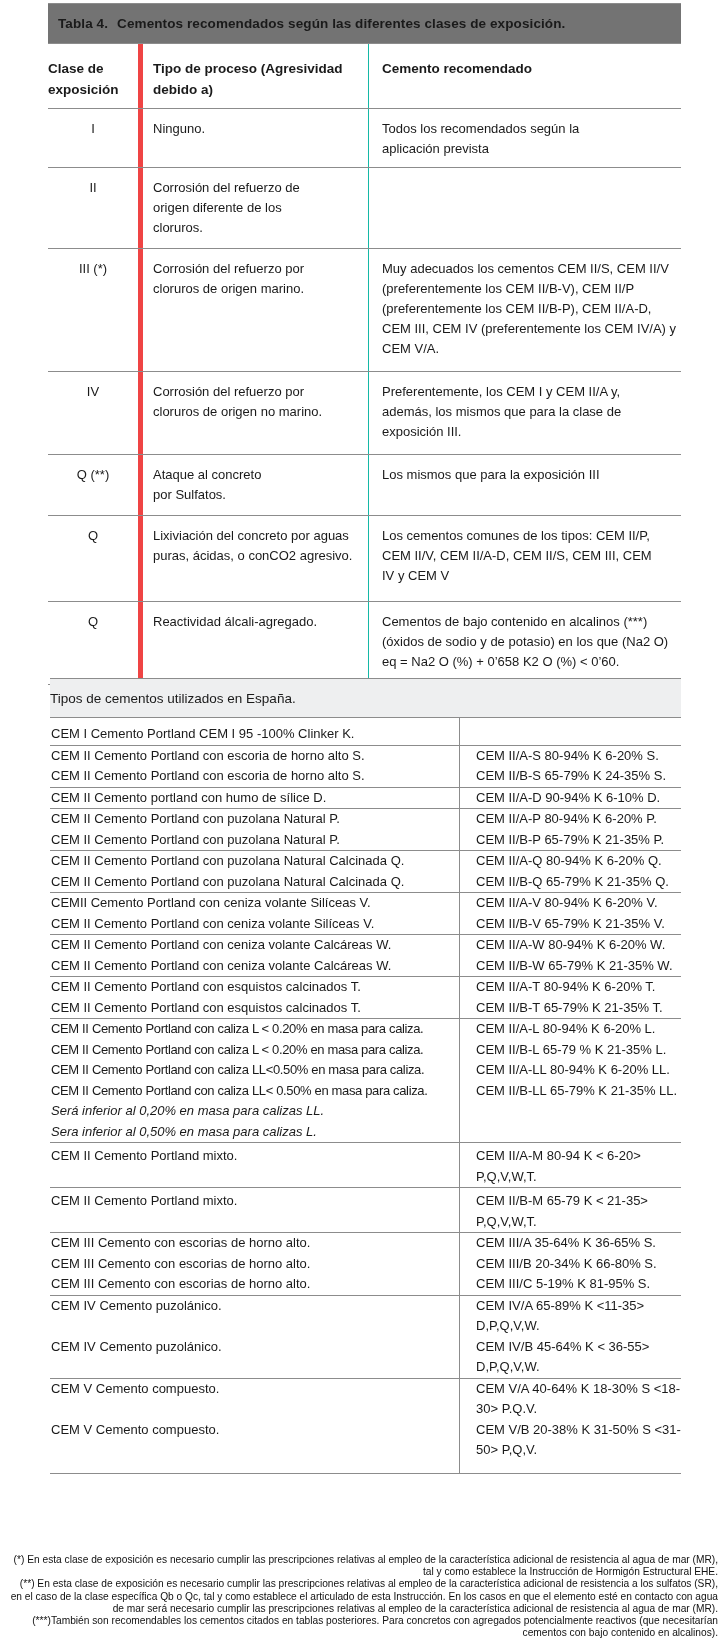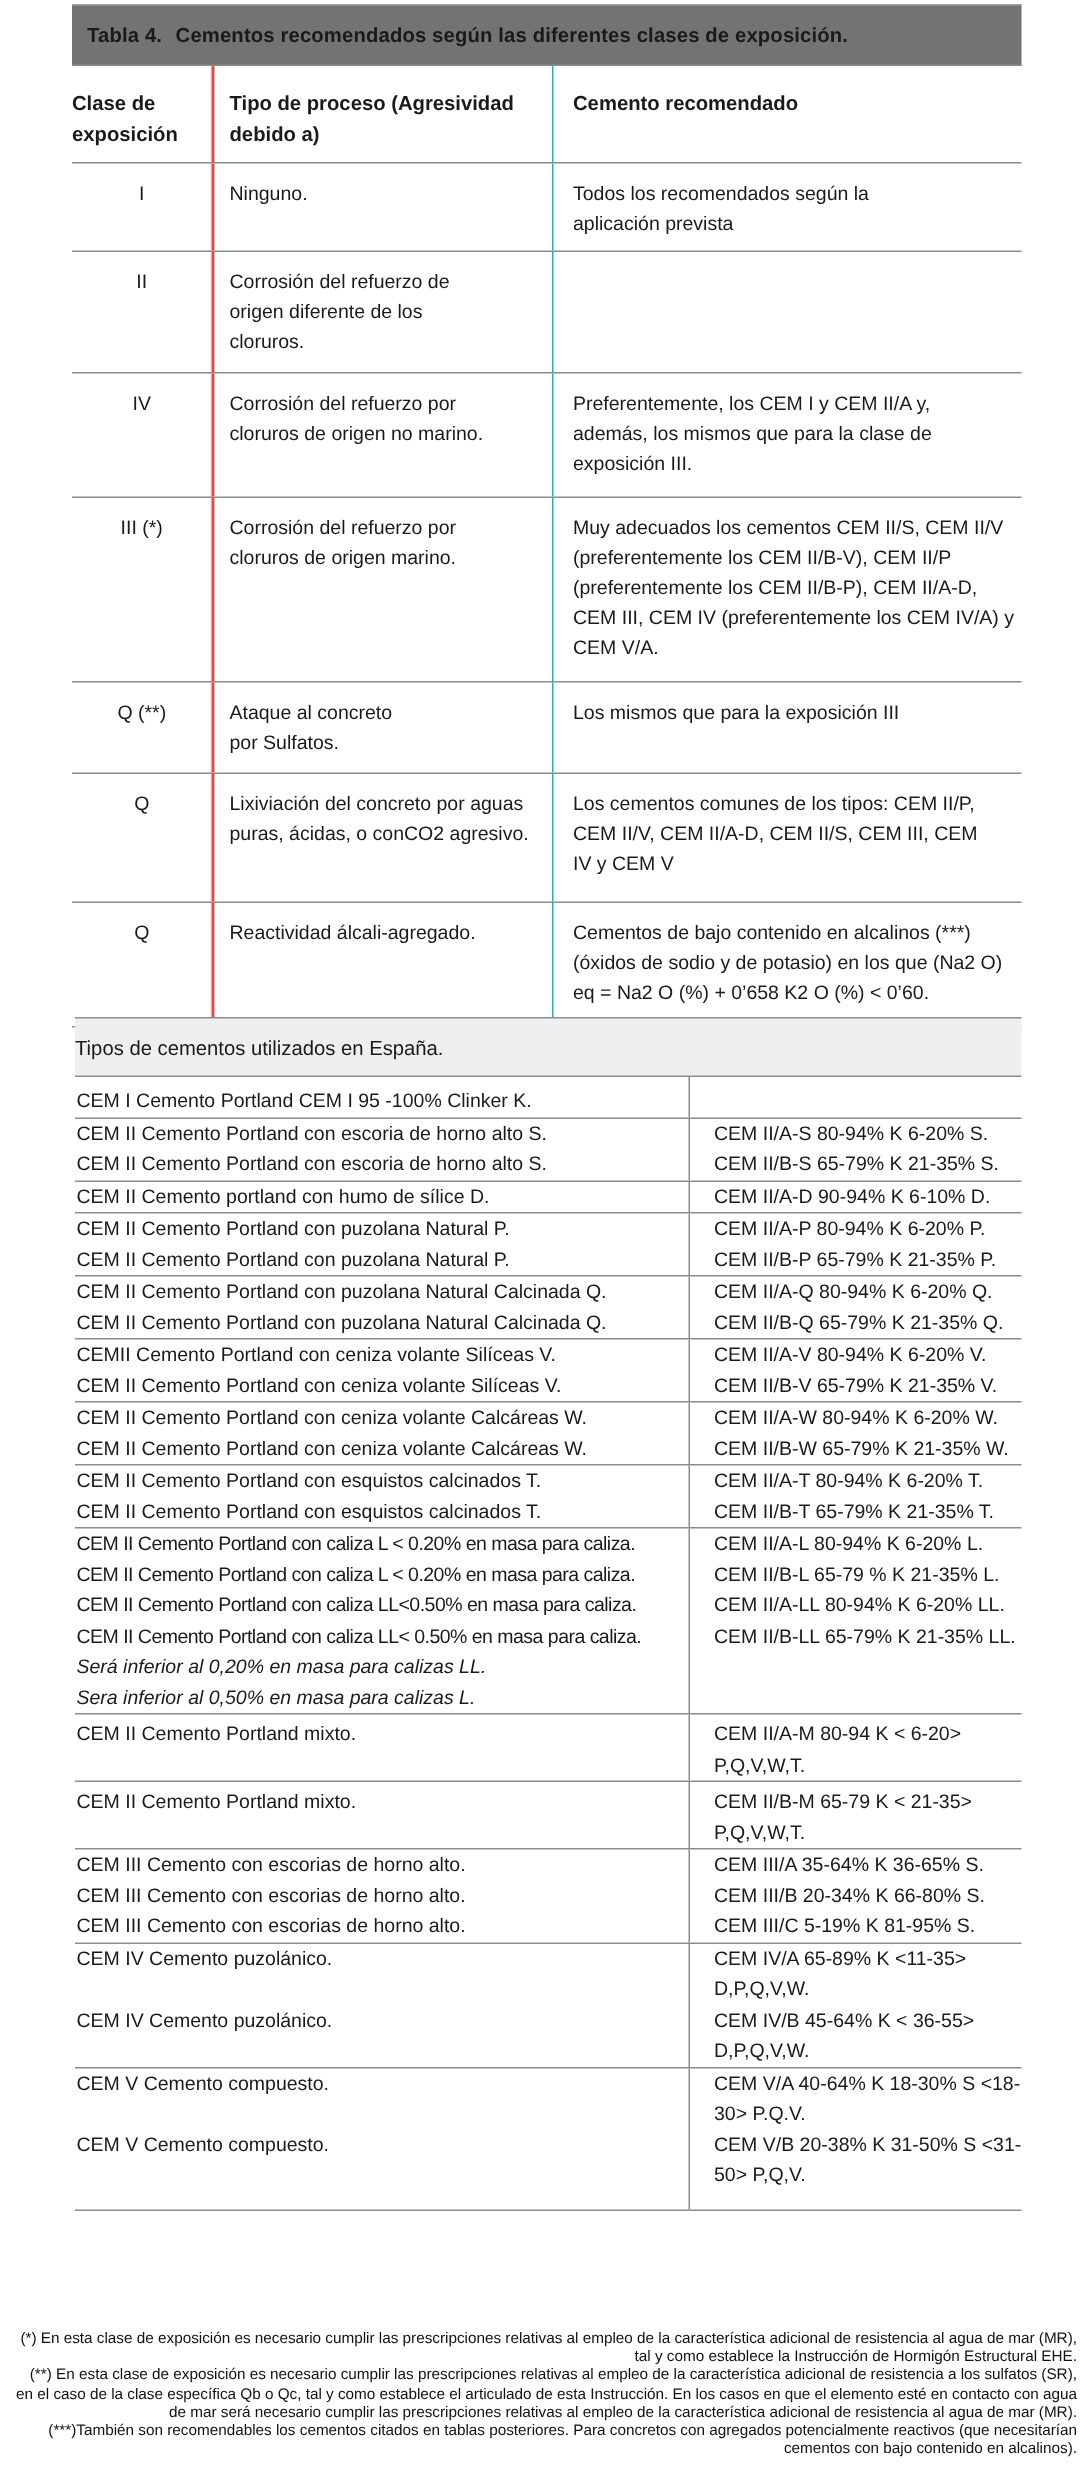--- a/index.html
+++ b/index.html
@@ -1,21 +1,21 @@
 <!DOCTYPE html>
 <html><head>
 <meta charset="utf-8">
 <style>
   html, body { margin:0; padding:0; background:#ffffff; }
   body { width:724px; height:1645px; position:relative; font-family:"Liberation Sans", sans-serif; color:#1a1a1a; overflow:hidden; }
   .t1 { position:absolute; left:48px; top:3px; width:633px; }
   .title-bar { background:#737373; border-top:1.5px solid #8c8c8c; border-bottom:1.5px solid #8c8c8c; height:39px; display:flex; align-items:center; padding-left:10px; font-weight:bold; font-size:13.5px; letter-spacing:0.1px; }
   .title-bar .num { margin-right:9px; }
   .row { display:flex; border-bottom:1.5px solid #8c8c8c; }
-  .row .c1 { width:95px; text-align:center; border-right:2px solid #ef4444; box-sizing:border-box; }
+  .row .c1 { width:95px; text-align:center; border-right:5px solid #ef4444; box-sizing:border-box; }
   .row .c2 { width:226px; padding-left:10px; border-right:1px solid #14b8a6; box-sizing:border-box; }
   .row .c3 { flex:1; padding-left:13px; box-sizing:border-box; }
   .row > div { font-size:13px; line-height:20px; padding-top:10px; }
   .row.head > div { font-weight:bold; font-size:13.5px; line-height:21px; padding-top:14px; }
   .row.head .c1 { text-align:left; padding-left:0; }
   .t2 { position:absolute; left:50px; top:678px; width:631px; }
   .sub-title { background:#eeeff0; border-top:1.5px solid #8c8c8c; border-bottom:1.5px solid #8c8c8c; height:38px; display:flex; align-items:center; font-weight:normal; font-size:13.5px; }
   .grp { display:flex; border-bottom:1.5px solid #8c8c8c; }
   .grp .l { width:410px; border-right:1px solid #8c8c8c; box-sizing:border-box; padding-left:1px; }
   .grp .r { flex:1; padding-left:16px; }
@@ -40,30 +40,30 @@
   </div>
   <div class="row" style="height:58px;">
     <div class="c1">I</div>
     <div class="c2">Ninguno.</div>
     <div class="c3" style="padding-right:60px;">Todos los recomendados según la aplicación prevista</div>
   </div>
   <div class="row" style="height:80px;">
     <div class="c1">II</div>
     <div class="c2" style="padding-right:40px;">Corrosión del refuerzo de origen diferente de los cloruros.</div>
   </div>
+  <div class="row" style="height:122px;">
+    <div class="c1">III (*)</div>
+    <div class="c2" style="padding-right:40px;">Corrosión del refuerzo por cloruros de origen marino.</div>
+    <div class="c3" style="padding-right:2px;">Muy adecuados los cementos CEM II/S, CEM II/V (preferentemente los CEM II/B-V), CEM II/P (preferentemente los CEM II/B-P), CEM II/A-D, CEM III, CEM IV (preferentemente los CEM IV/A) y CEM V/A.</div>
+  </div>
   <div class="row" style="height:82px;">
     <div class="c1">IV</div>
     <div class="c2" style="padding-right:40px;">Corrosión del refuerzo por cloruros de origen no marino.</div>
     <div class="c3" style="padding-right:30px;">Preferentemente, los CEM I y CEM II/A y, además, los mismos que para la clase de exposición III.</div>
   </div>
-  <div class="row" style="height:122px;">
-    <div class="c1">III (*)</div>
-    <div class="c2" style="padding-right:40px;">Corrosión del refuerzo por cloruros de origen marino.</div>
-    <div class="c3" style="padding-right:2px;">Muy adecuados los cementos CEM II/S, CEM II/V (preferentemente los CEM II/B-V), CEM II/P (preferentemente los CEM II/B-P), CEM II/A-D, CEM III, CEM IV (preferentemente los CEM IV/A) y CEM V/A.</div>
-  </div>
   <div class="row" style="height:60px;">
     <div class="c1">Q (**)</div>
     <div class="c2" style="padding-right:88px;">Ataque al concreto por Sulfatos.</div>
     <div class="c3">Los mismos que para la exposición III</div>
   </div>
   <div class="row" style="height:85px;">
     <div class="c1">Q</div>
     <div class="c2" style="padding-right:4px;">Lixiviación del concreto por aguas puras, ácidas, o conCO2 agresivo.</div>
     <div class="c3" style="padding-right:20px;">Los cementos comunes de los tipos: CEM II/P, CEM II/V, CEM II/A-D, CEM II/S, CEM III, CEM IV y CEM V</div>
   </div>
@@ -85,21 +85,21 @@
           <div class="line">&nbsp;</div>
         </div>
       </div>
       <div class="grp">
         <div class="l">
           <div class="line">CEM II Cemento Portland con escoria de horno alto S.</div>
           <div class="line">CEM II Cemento Portland con escoria de horno alto S.</div>
         </div>
         <div class="r">
           <div class="line">CEM II/A-S 80-94% K 6-20% S.</div>
-          <div class="line">CEM II/B-S 65-79% K 21-35% S.</div>
+          <div class="line">CEM II/B-S 65-79% K 24-35% S.</div>
         </div>
       </div>
       <div class="grp">
         <div class="l">
           <div class="line">CEM II Cemento portland con humo de sílice D.</div>
         </div>
         <div class="r">
           <div class="line">CEM II/A-D 90-94% K 6-10% D.</div>
         </div>
       </div>

